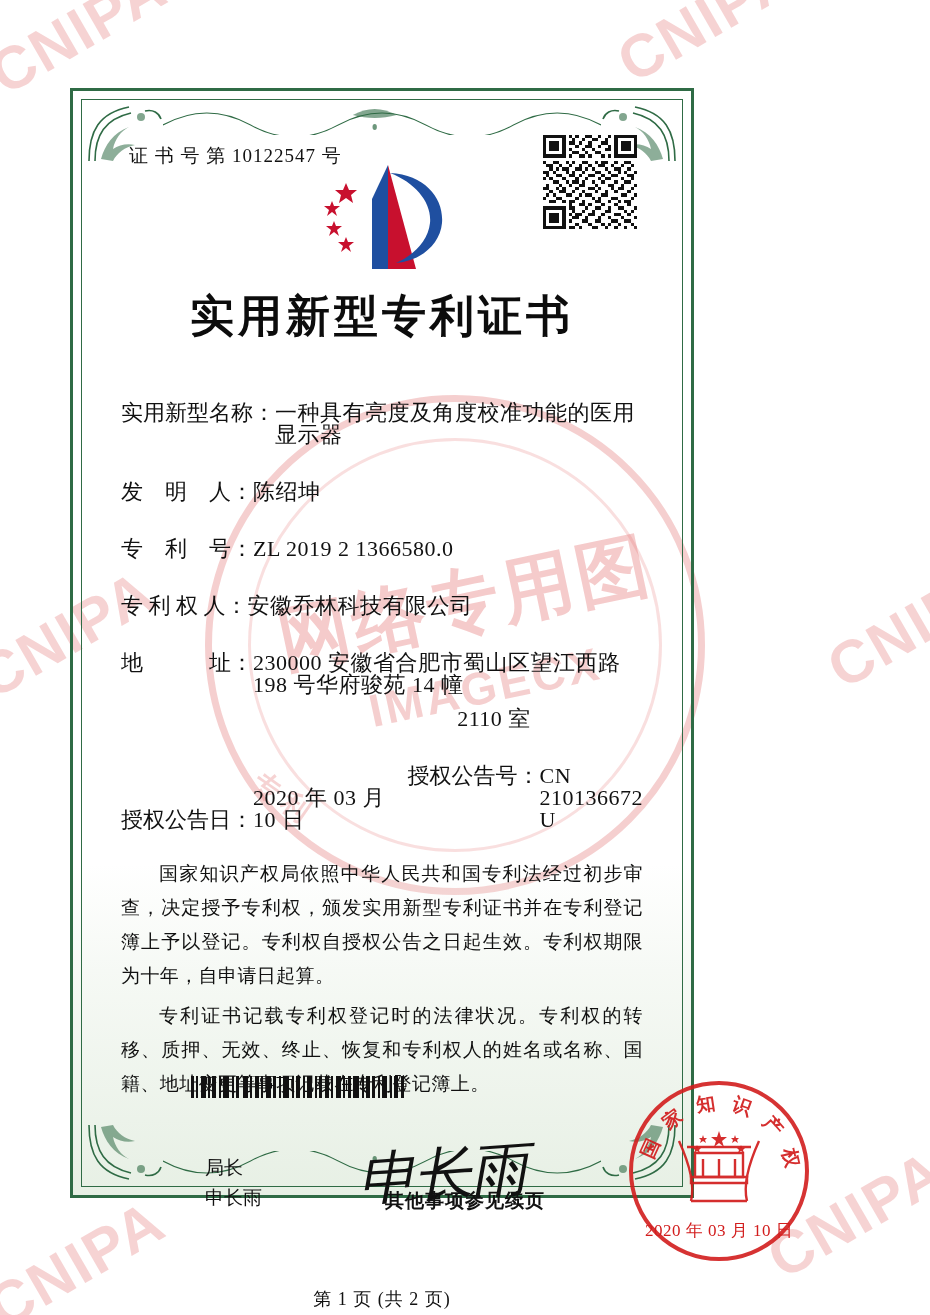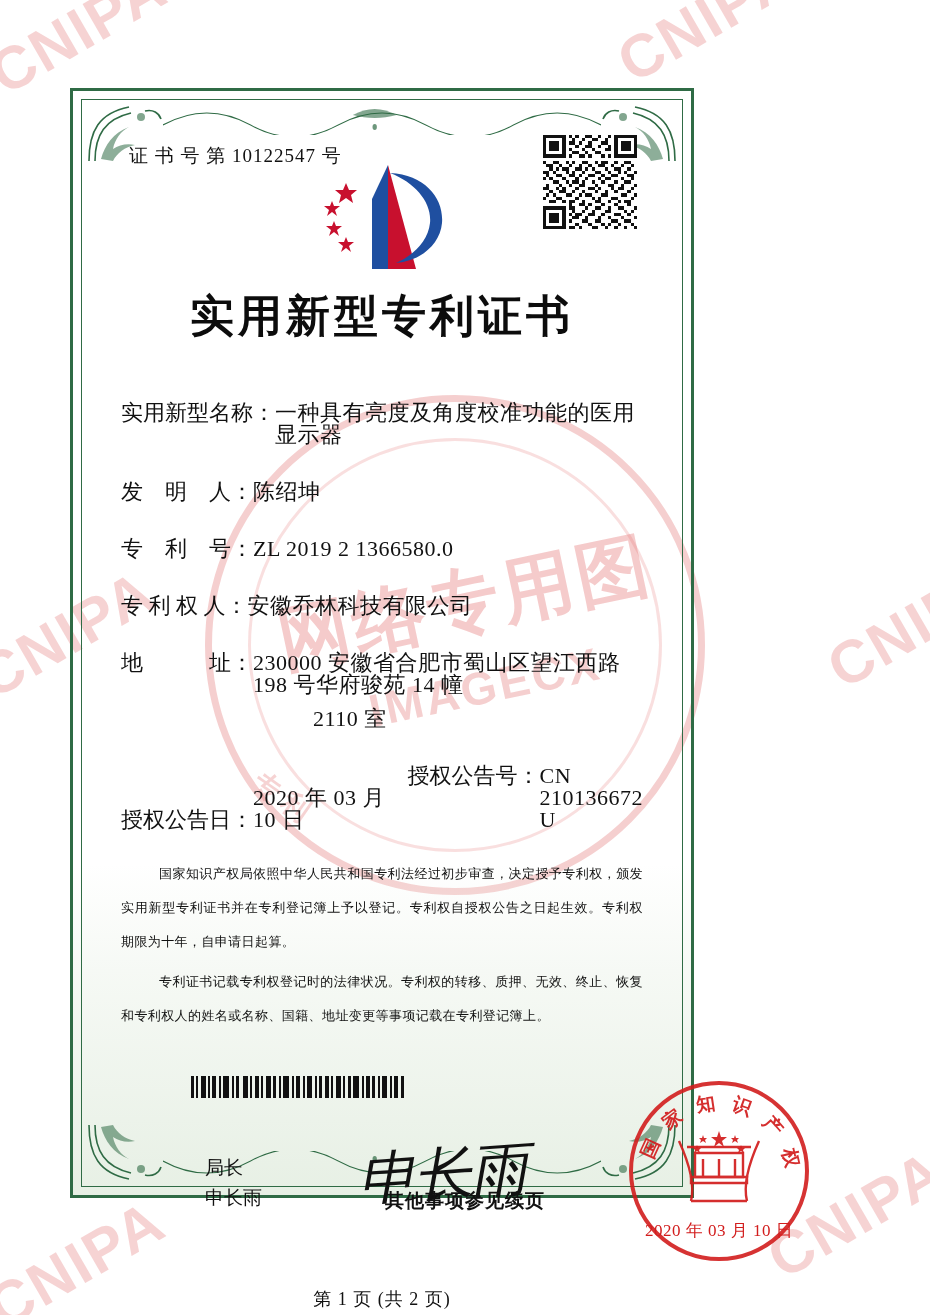--- a/index.html
+++ b/index.html
@@ -201,29 +201,30 @@
     white-space: pre;
     flex: none;
   }
   .field-value {
     flex: 1 1 auto;
     letter-spacing: 0.5px;
   }
   .field-value .line2 {
     display: block;
     margin-top: 12px;
-    margin-left: 60px;
+    margin-left: 92px;
+    text-align: center;
   }
   .row-split { display: flex; margin-bottom: 26px; }
   .row-split .half { display: flex; }
   .row-split .half.first { width: 360px; align-items: flex-end; }
 
   .para {
     margin-top: 26px;
-    font-size: 13px;
+    font-size: 19px;
     line-height: 34px;
     color: #111;
     text-indent: 38px;
     text-align: justify;
     letter-spacing: 0.4px;
   }
   .para.second { margin-top: 6px; }
 
   
   .barcode {

